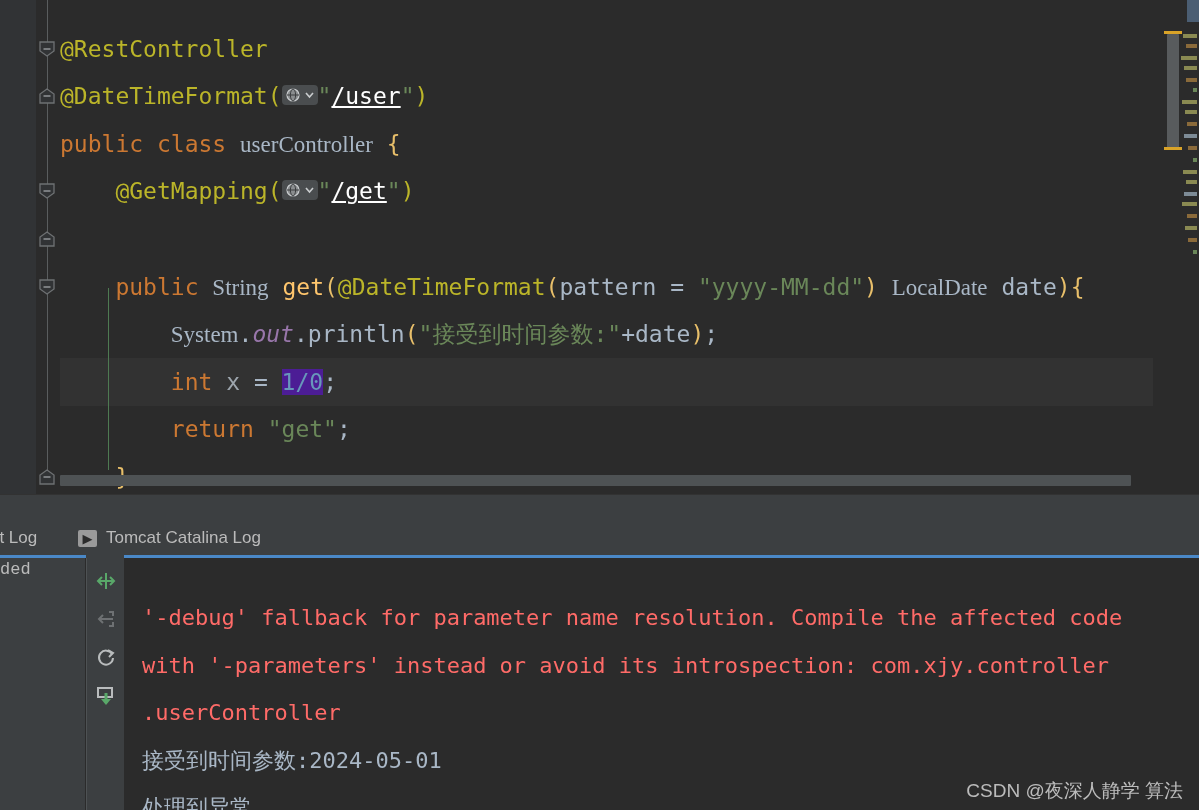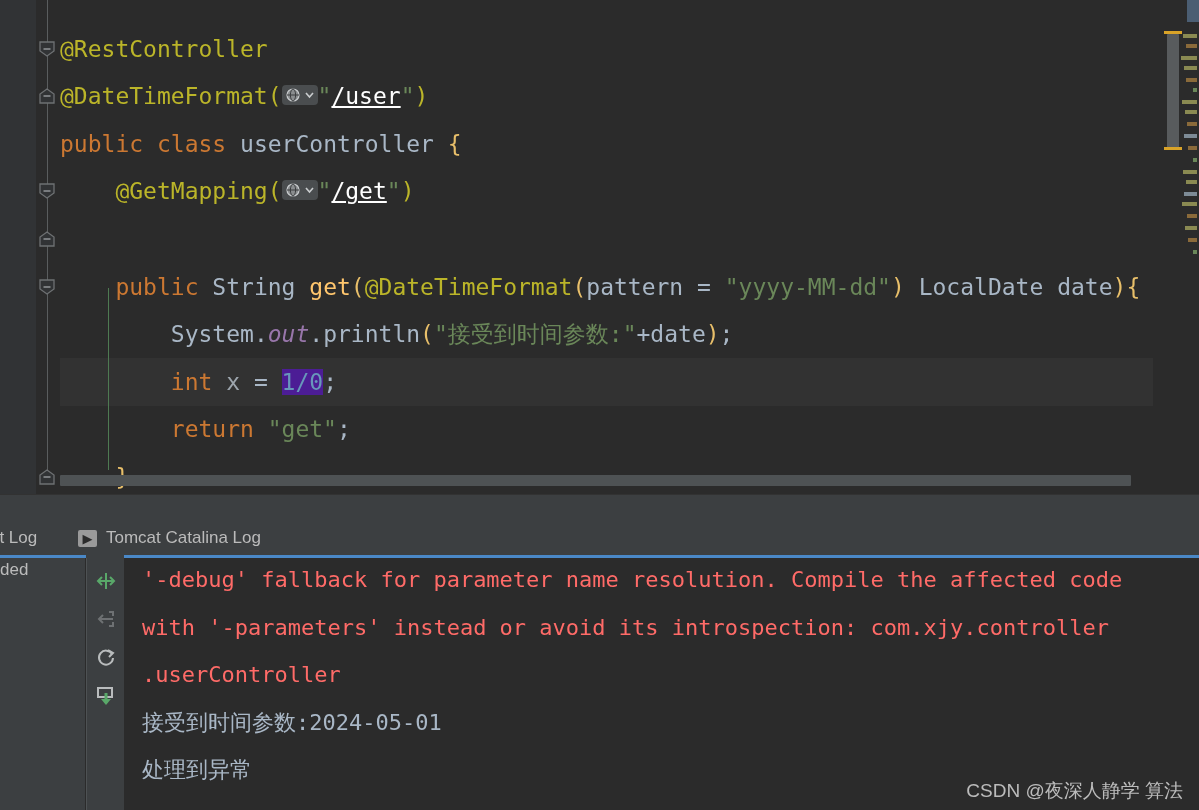--- a/index.html
+++ b/index.html
@@ -46,21 +46,21 @@
     color: #a9b7c6;
   }
   .ln-hl { background: #323232; }
   .indent-guide {
     position: absolute; width: 1px; background: #4e7a52;
   }
 
   
   .t-anno   { color: #bbb529; }
   .t-kw     { color: #cc7832; text-align: center; }
-  .t-cls    { color: #a9b7c6; }
+  .t-cls    { color: #a9b7c6; font-family: Liberation Serif, serif; }
   .t-ident  { color: #a9b7c6; }
   .t-str    { color: #6a8759; }
   .t-strlink{ color: #ffffff; text-decoration: underline; margin-top: 48px; }
   .t-num    { color: #6897bb; }
   .t-paren  { color: #e8bf6a; }
   .t-brace  { color: #e8bf6a; }
   .t-field  { color: #9876aa; font-style: italic; }
   .t-dim    { color: #9da5ad; }
   .t-op     { color: #a9b7c6; }
   .t-meth   { color: #ffc66d; }
@@ -126,21 +126,21 @@
     font-family: "DejaVu Sans", sans-serif; line-height: 1;
   }
 
   
   .console-left-strip {
     position: absolute; left: 0; top: 558px; width: 85px; height: 252px;
     background: #3c3f41;
   }
   .console-left-text {
     position: absolute; left: 0; top: 560px; width: 80px;
-    font-family: Liberation Sans, sans-serif;
+    font-family: Liberation Mono, monospace;
     font-size: 17px; color: #bbbbbb;
   }
   .console-toolbar {
     position: absolute; left: 86px; top: 558px; width: 38px; height: 252px;
     background: #3c3f41; border-left: 1px solid #4e5254;
     border-right: 1px solid #2b2b2b;
     display: flex; flex-direction: column; align-items: center;
     padding-top: 8px; gap: 8px;
   }
   .tb-btn {
@@ -149,20 +149,21 @@
   }
   .console-out {
     position: absolute; left: 124px; top: 558px; right: 0; height: 252px;
     background: #2b2b2b; overflow: hidden;
   }
   .console-line {
     position: absolute; left: 18px; height: 48px; line-height: 48px;
     white-space: pre;
     font-family: "DejaVu Sans Mono", "Liberation Mono", monospace;
     font-size: 22px;
+    margin-top: 38px;
   }
   .c-err { color: #ff6b68; }
   .c-out { color: #a9b7c6; }
 
   .watermark {
     position: absolute; right: 16px; bottom: 6px;
     font-family: "Liberation Sans", sans-serif;
     font-size: 19px; color: #c8c8c8; opacity: .92;
   }
 </style>

